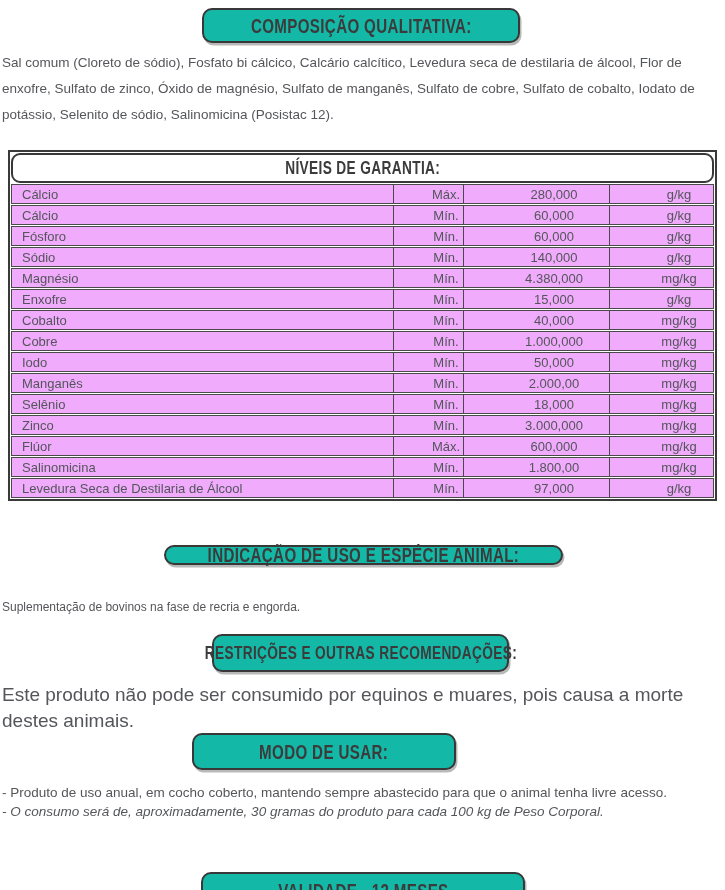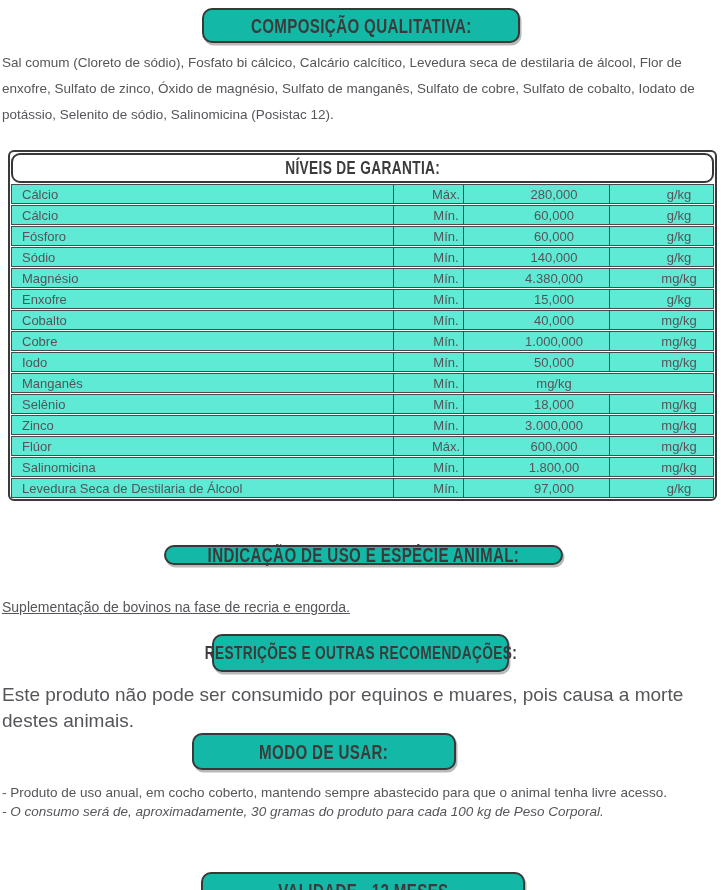--- a/index.html
+++ b/index.html
@@ -45,21 +45,21 @@
     line-height: 26px;
     color: #55565a;
   }
   
   .gtable {
     position: absolute;
     left: 8px;
     top: 150px;
     width: 709px;
     border: 2px solid #3a3a3a;
-    border-radius: 6px;
+    border-radius: 0;
     background: #ffffff;
     padding: 1px;
   }
   .gtable-header {
     border: 2px solid #383838;
     border-radius: 9px;
     height: 30px;
     display: flex;
     align-items: center;
     justify-content: center;
@@ -77,21 +77,21 @@
   }
   .grow {
     display: grid;
     grid-template-columns: 1fr 70px 146px 104px;
     border: 1px solid #4a4a4a;
     height: 20px;
     margin-top: 1px;
     align-items: center;
     font-size: 13px;
     color: #54555a;
-    background: #5eead4;
+    background: #f0abfc;
   }
   .grow .cell-name { padding-left: 10px; text-align: left; overflow: hidden; white-space: nowrap; }
   .grow .cell-level, .grow .cell-value, .grow .cell-unit {
     text-align: center;
     border-left: 1px solid #4a4a4a;
     height: 100%;
     display: flex;
     align-items: center;
     justify-content: center;
     padding-left: 35px;
@@ -172,20 +172,21 @@
         <div class="grow">
           <span class="cell-name">Iodo</span>
           <span class="cell-level">Mín.</span>
           <span class="cell-value">50,000</span>
           <span class="cell-unit">mg/kg</span>
         </div>
 
         <div class="grow">
           <span class="cell-name">Manganês</span>
           <span class="cell-level">Mín.</span>
+          <span class="cell-value">2.000,00</span>
           <span class="cell-unit">mg/kg</span>
         </div>
 
         <div class="grow">
           <span class="cell-name">Selênio</span>
           <span class="cell-level">Mín.</span>
           <span class="cell-value">18,000</span>
           <span class="cell-unit">mg/kg</span>
         </div>
 
@@ -215,21 +216,21 @@
           <span class="cell-level">Mín.</span>
           <span class="cell-value">97,000</span>
           <span class="cell-unit">g/kg</span>
         </div>
       </div>
   </div>
 
   <div class="title-box" style="left:164px; top:545px; width:399px; height:20px;">
     <span class="condensed">INDICAÇÃO DE USO E ESPÉCIE ANIMAL:</span>
   </div>
-  <p class="body-text" style="top:594px; font-size:14px;text-decoration:underline;">Suplementação de bovinos na fase de recria e engorda.</p>
+  <p class="body-text" style="top:594px; font-size:12px;">Suplementação de bovinos na fase de recria e engorda.</p>
 
   <div class="title-box" style="left:212px; top:634px; width:297px; height:38px;">
     <span class="condensed" style="font-size:19px;">RESTRIÇÕES E OUTRAS RECOMENDAÇÕES:</span>
   </div>
   <p class="body-text" style="top:682px; font-size:19px;">Este produto não pode ser consumido por equinos e muares, pois causa a morte destes animais.</p>
 
   <div class="title-box" style="left:192px; top:733px; width:264px; height:37px;">
     <span class="condensed">MODO DE USAR:</span>
   </div>
   <p class="body-text" style="top:780px;">- Produto de uso anual, em cocho coberto, mantendo sempre abastecido para que o animal tenha livre acesso.</p>

